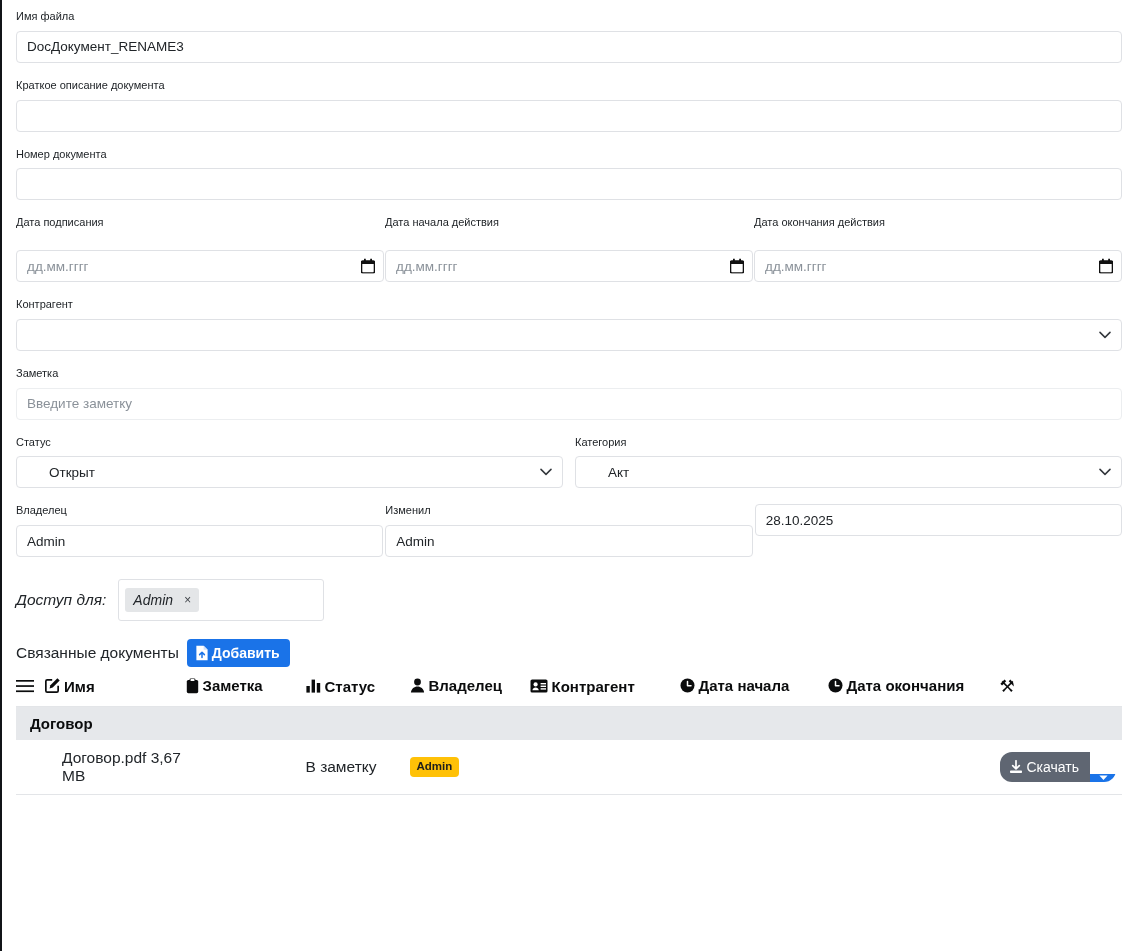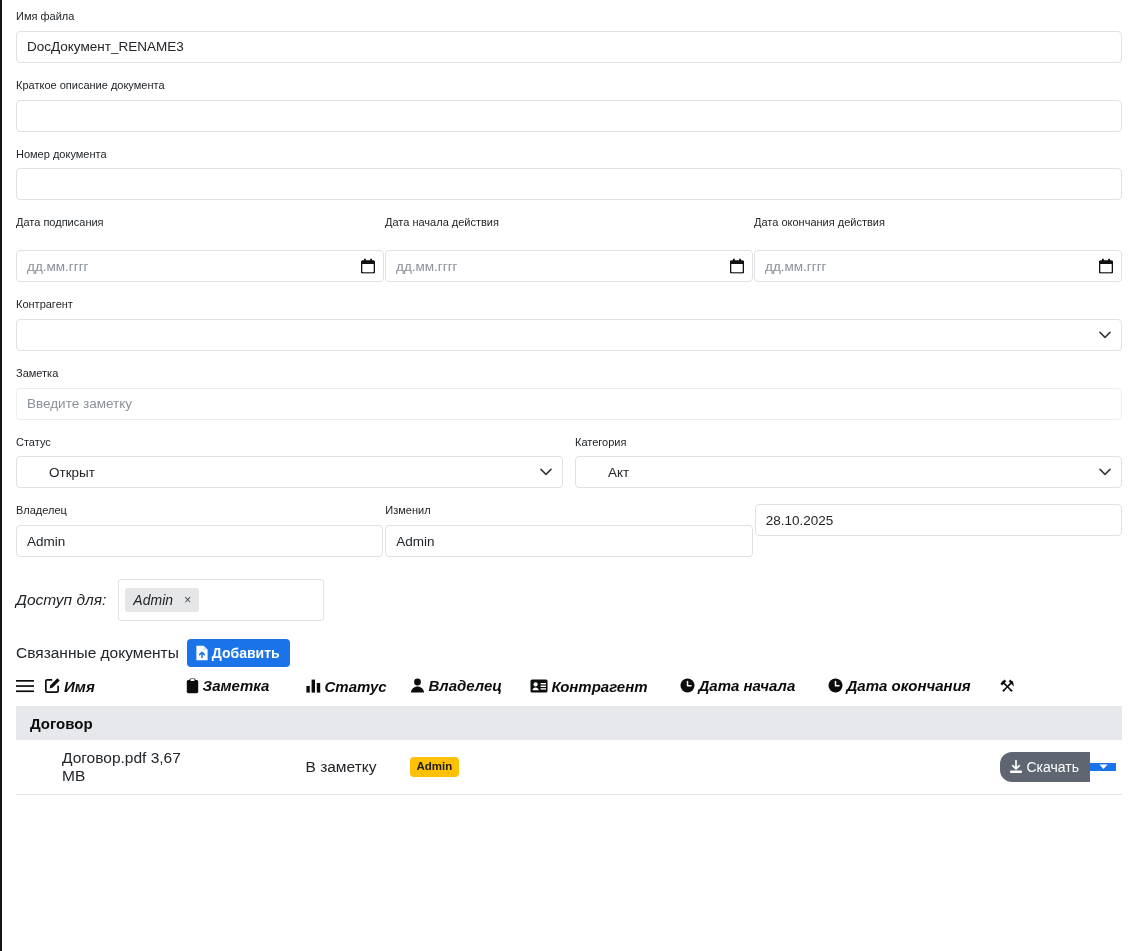--- a/index.html
+++ b/index.html
@@ -171,21 +171,20 @@
   
   .tbl { width: 100%; border-collapse: collapse; }
   .tbl thead th {
     font-size: 15px;
     font-weight: 700;
     color: #0b0c0d;
     text-align: left;
     padding: 2px 0 9px 0;
     white-space: nowrap;
     border-bottom: 1px solid #e3e5e8;
-    font-style: italic;
   }
   .th-inner {
     display: inline-flex;
     align-items: center;
     gap: 4px;
   }
   .th-inner svg { display: block; flex: none; }
   .grouprow td {
     background: #e6e8eb;
     font-size: 15px;
@@ -206,21 +205,21 @@
     background: #ffc107;
     color: #1d1d1d;
     font-size: 11.5px;
     font-weight: 700;
     border-radius: 4px;
     padding: 3px 7px;
     line-height: 1.2;
   }
   .dl-group {
     display: inline-flex;
-    align-items: center;
+    align-items: flex-end;
     border-radius: 12px;
     overflow: hidden;
     float: right;
     margin-right: 6px;
   }
   .btn-dl {
     background: #5f6672;
     color: #fff;
     border: none;
     font-family: inherit;

